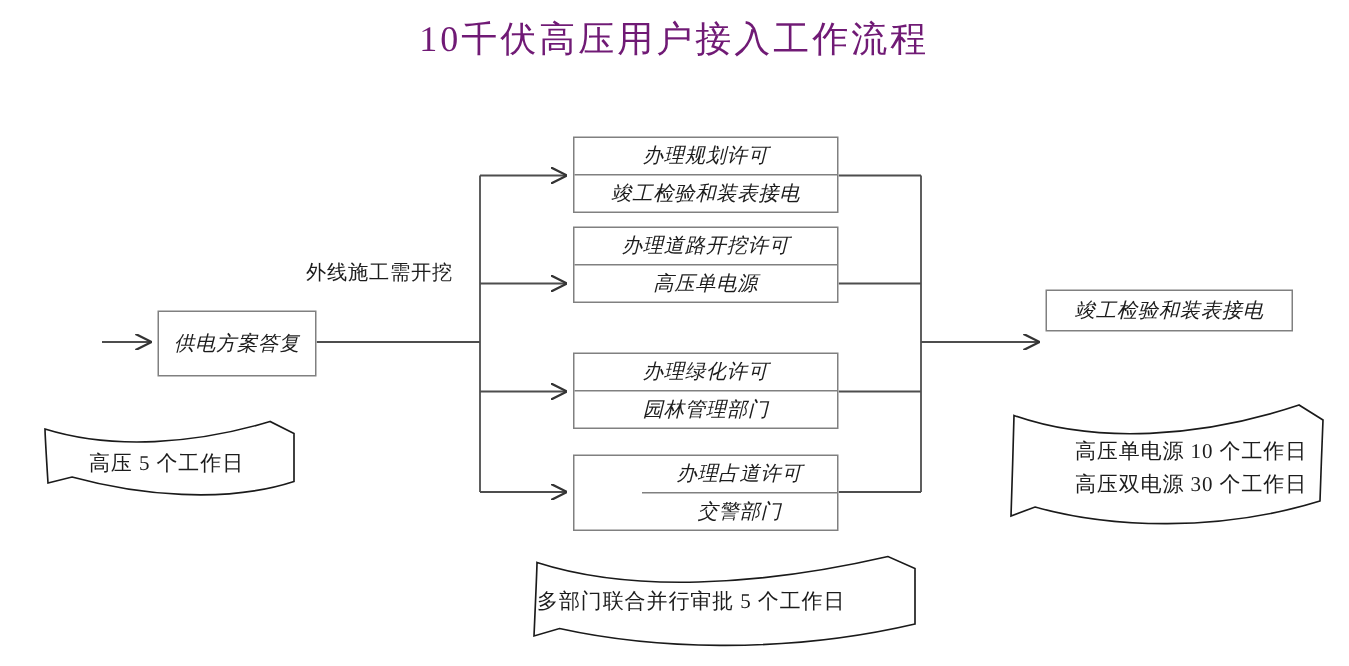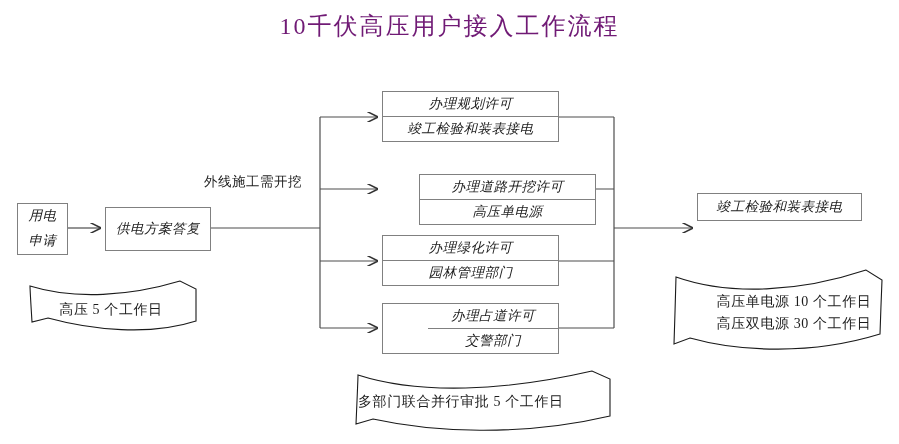--- a/index.html
+++ b/index.html
@@ -56,21 +56,21 @@
     color:#1c1c1c;
     white-space:nowrap;
     line-height:1.55;
   }
   #n-start{left:17px;top:203px;width:51px;height:52px;font-size:13.5px;line-height:1.5;}
   #n-start .line{border:none;}
   #n-reply{left:105px;top:207px;width:106px;height:44px;font-size:13.5px;}
   #n-final{left:697px;top:193px;width:165px;height:28px;font-size:13.5px;}
   .node.mid{left:382px;width:177px;height:51px;font-size:13.5px;}
   #n-plan{top:91px;}
-  #n-road{top:174px;margin-left:37px;}
+  #n-road{top:151px;}
   #n-green{top:235px;}
   #n-occupy{top:303px;padding-left:45px;}
 </style>
 </head>
 <body>
 
 <div id="stage">
 
   <div class="title">10千伏高压用户接入工作流程</div>
 
@@ -107,24 +107,20 @@
     <g fill="#ffffff" stroke="#1a1a1a" stroke-width="1.1">
       <path d="M 30 286 C 75 300 130 296 180 281 L 196 289 C 196 289 196 318 196 321
                C 150 336 92 330 48 318 L 32 322 C 32 322 30 290 30 286 Z"></path>
       <path d="M 676 277 C 730 296 800 292 866 270 L 882 280 C 882 280 880 330 880 334
                C 812 355 740 352 690 338 L 674 344 C 674 344 676 282 676 277 Z"></path>
       <path d="M 358 375 C 420 395 505 391 592 371 L 610 379 C 610 379 610 412 610 416
                C 520 437 432 432 373 419 L 356 424 C 356 424 358 379 358 375 Z"></path>
     </g>
   </svg>
 
-  <div class="node" id="n-start">
-    <span class="line">用电</span>
-    <span class="line">申请</span>
-  </div>
 
   <div class="node" id="n-reply">
     <span class="line">供电方案答复</span>
   </div>
 
   <div class="node split mid" id="n-plan">
     <span class="line">办理规划许可</span>
     <span class="line">竣工检验和装表接电</span>
   </div>
 

